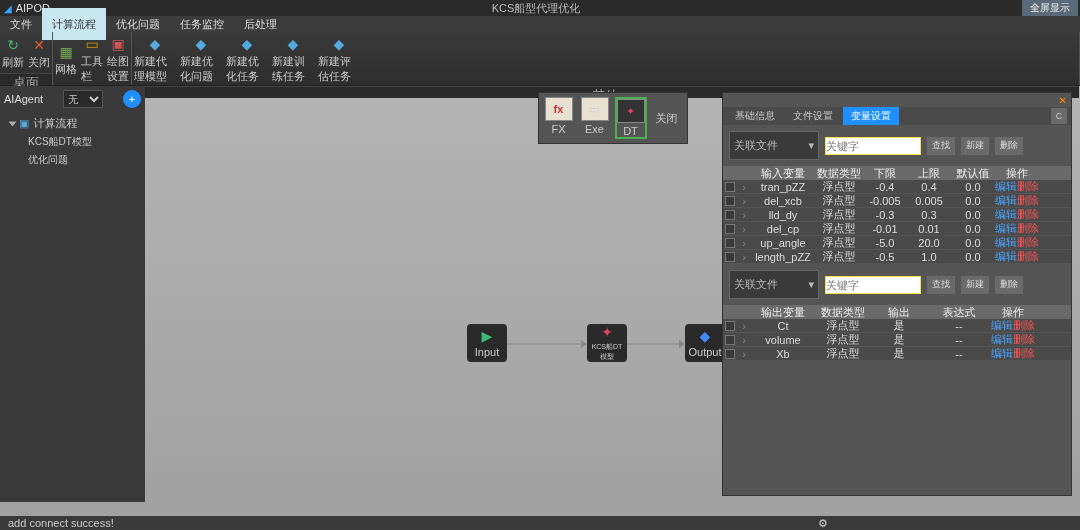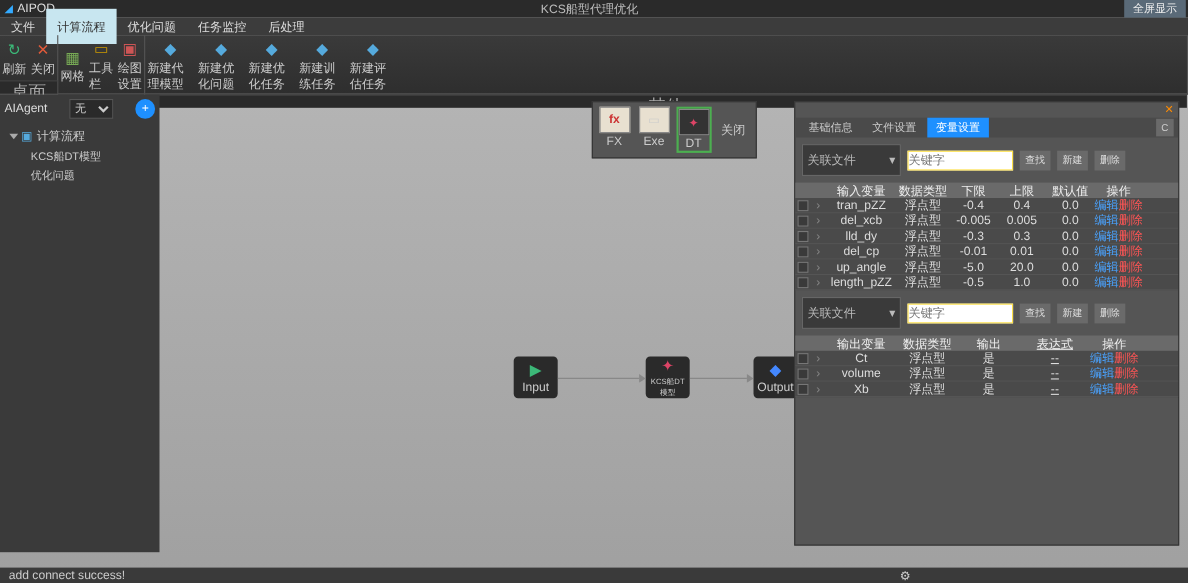--- a/index.html
+++ b/index.html
@@ -7,21 +7,21 @@
 .title-bar { height: 16px; background: #2a2a2a; display: flex; align-items: center; color: #ddd; }
 .title-left { display: flex; align-items: center; gap: 4px; padding-left: 4px; }
 .title-center { flex: 1; text-align: center; color: #bbb; }
 .title-right { background: #5a6a78; color: #eee; padding: 1px 8px; margin-right: 2px; font-size: 10px; }
 .menu-bar { height: 16px; background: #3c3c3c; display: flex; align-items: center; color: #ddd; font-size: 10px; }
 .menu-item { padding: 16px 10px; height: 100%; display: flex; align-items: center; }
 .menu-item.active { background: #c8e6f0; color: #333; }
 .ribbon { height: 54px; background: linear-gradient(#3a3a3a,#2e2e2e); display: flex; border-bottom: 1px solid #222; }
 .ribbon-group { display: flex; flex-direction: column; border-right: 1px solid #555; }
 .ribbon-buttons { flex: 1; display: flex; }
-.ribbon-group-label { height: 12px; text-align: center; color: #aaa; font-size: 16px; background: #2a2a2a; border-top: 1px solid #444; }
+.ribbon-group-label { height: 12px; text-align: center; color: #aaa; font-size: 13px; background: #2a2a2a; border-top: 1px solid #444; }
 .ribbon-btn { width: 26px; display: flex; flex-direction: column; align-items: center; justify-content: center; color: #ccc; font-size: 9px; padding: 2px; }
 .ribbon-btn-wide { width: 46px; display: flex; flex-direction: column; align-items: center; justify-content: center; color: #ccc; font-size: 9px; padding: 2px; }
 .ribbon-icon { width: 20px; height: 20px; display: flex; align-items: center; justify-content: center; font-size: 14px; }
 .work-area { display: flex; height: 416px; }
 .sidebar { width: 145px; background: #3a3a3a; color: #ddd; padding: 4px; }
 .sidebar-top { display: flex; align-items: center; gap: 20px; margin-bottom: 6px; }
 .sidebar-top select { flex: 1; background: #2a2a2a; color: #ccc; border: 1px solid #555; font-size: 10px; height: 18px; }
 .add-circle { width: 18px; height: 18px; border-radius: 50%; background: #1e90ff; color: #fff; display: flex; align-items: center; justify-content: center; font-size: 12px; }
 .tree-item { padding: 2px 0 2px 6px; font-size: 10px; color: #ccc; display: flex; align-items: center; gap: 4px; }
 .tree-item.child { padding-left: 24px; }
@@ -59,21 +59,21 @@
 .c5 { width: 44px; text-align: center; }
 .c6 { width: 44px; text-align: center; }
 .c7a { width: 22px; text-align: center; color: #4aa3ff; }
 .c7b { width: 22px; text-align: center; color: #ff5555; }
 .c7 { width: 44px; text-align: center; }
 .cb0 { width: 14px; display: flex; justify-content: center; }
 .cb1 { width: 14px; display: flex; justify-content: center; color: #888; }
 .cb2 { width: 64px; text-align: center; }
 .cb3 { width: 56px; text-align: center; }
 .cb4 { width: 56px; text-align: center; }
-.cb5 { width: 64px; text-align: center; text-decoration: underline; }
+.cb5 { width: 64px; text-align: center; }
 .cb6a { width: 22px; text-align: center; color: #4aa3ff; }
 .cb6b { width: 22px; text-align: center; color: #ff5555; }
 .cb6 { width: 44px; text-align: center; }
 .checkbox { width: 10px; height: 10px; background: #3a3a3a; border: 1px solid #777; }
 .status-bar { position: fixed; bottom: 0; left: 0; right: 0; height: 14px; background: #3a3a3a; display: flex; align-items: center; color: #ccc; font-size: 10px; }
 .status-left { padding-left: 8px; }
 .status-right { margin-left: auto; display: flex; align-items: center; gap: 4px; padding-right: 4px; }
 .status-btn { background: #5a5a5a; padding: 0 22px; height: 12px; display: flex; align-items: center; font-size: 9px; margin-top: 44px; }
 svg.link { position: absolute; pointer-events: none; }
 </style>

